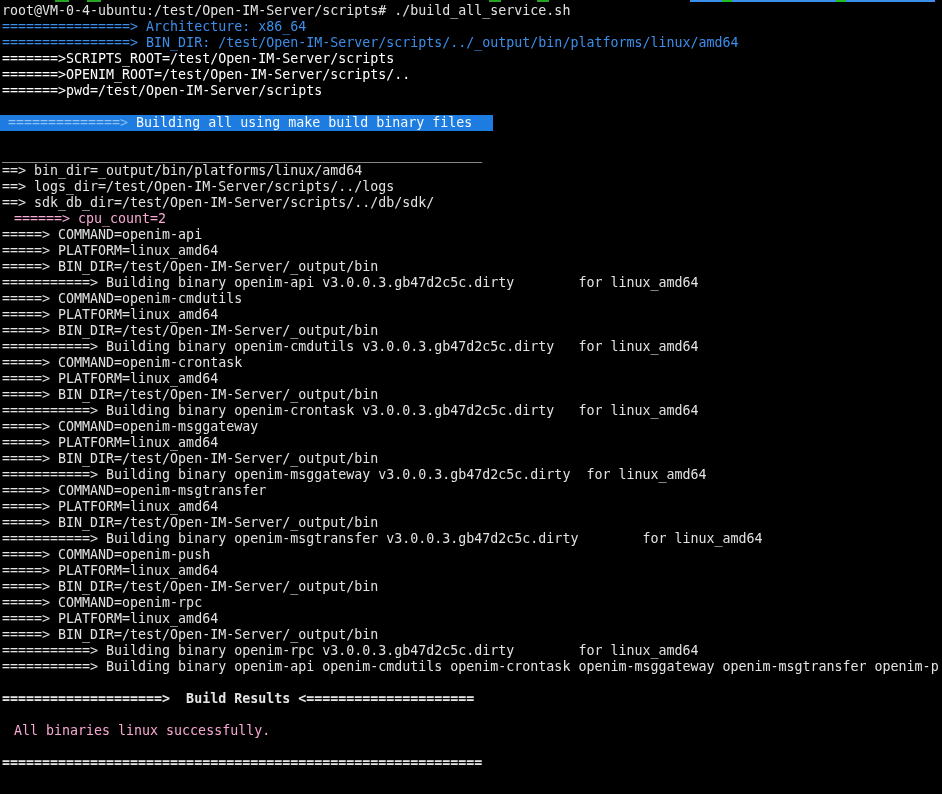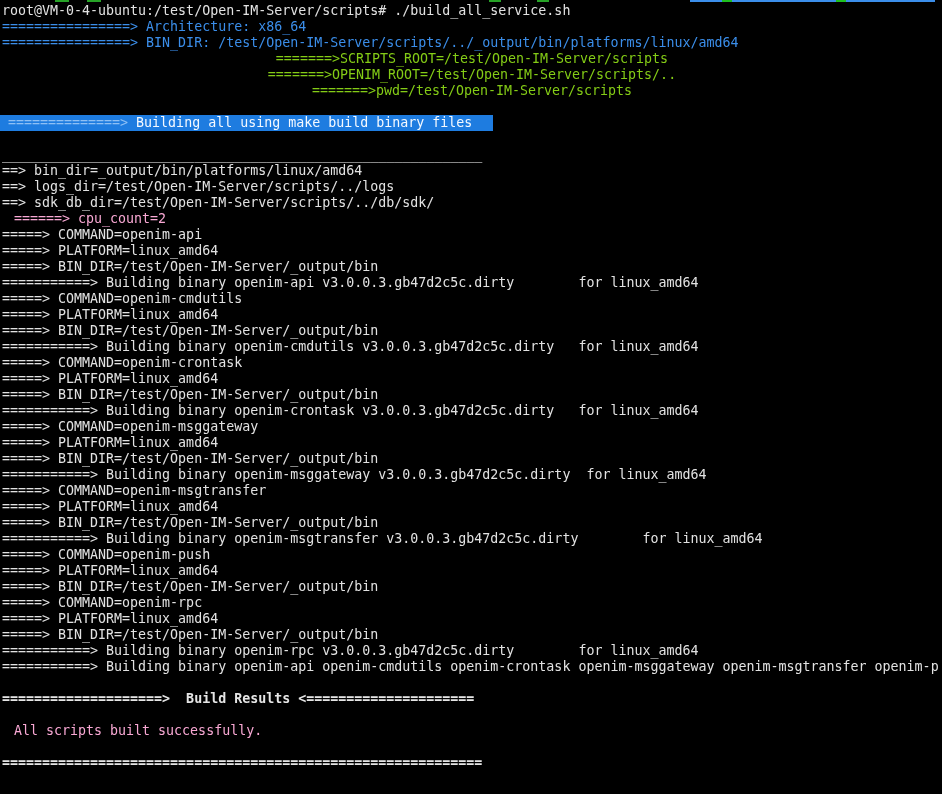--- a/index.html
+++ b/index.html
@@ -19,21 +19,21 @@
     top: 3px;
     left: 2px;
     right: 0;
   }
   .line {
     height: 16px;
     white-space: pre;
   }
   .s-fg        { color: #e2e2e2; }
   .s-blue      { color: #3b8eea; }
-  .s-yellow    { color: #84cc16; text-align: center; }
+  .s-yellow    { color: #ffffff; }
   .s-green     { color: #f9a8d4; margin-left: 12px; }
   .s-bold      { color: #e5e5e5; font-weight: bold; }
   .s-highlight { }
   .hl {
     display: inline-block;
     background: #1e7ce0;
     margin-left: -2px;
     padding: 0 21px 0 8px;
   }
   .hl-eq  { color: #8ec0f5; }
@@ -102,17 +102,17 @@
       <div class="line s-fg">=====&gt; PLATFORM=linux_amd64</div>
       <div class="line s-fg">=====&gt; BIN_DIR=/test/Open-IM-Server/_output/bin</div>
       <div class="line s-fg">=====&gt; COMMAND=openim-rpc</div>
       <div class="line s-fg">=====&gt; PLATFORM=linux_amd64</div>
       <div class="line s-fg">=====&gt; BIN_DIR=/test/Open-IM-Server/_output/bin</div>
       <div class="line s-fg">===========&gt; Building binary openim-rpc v3.0.0.3.gb47d2c5c.dirty        for linux_amd64</div>
       <div class="line s-fg">===========&gt; Building binary openim-api openim-cmdutils openim-crontask openim-msggateway openim-msgtransfer openim-p</div>
       <div class="line s-fg"> </div>
       <div class="line s-bold">====================&gt;  Build Results &lt;=====================</div>
       <div class="line s-fg"> </div>
-      <div class="line s-green">All scripts built successfully.</div>
+      <div class="line s-green">All binaries linux successfully.</div>
       <div class="line s-fg"> </div>
       <div class="line s-bold">============================================================</div>
     </div>
 </div>
 
 </body></html>

